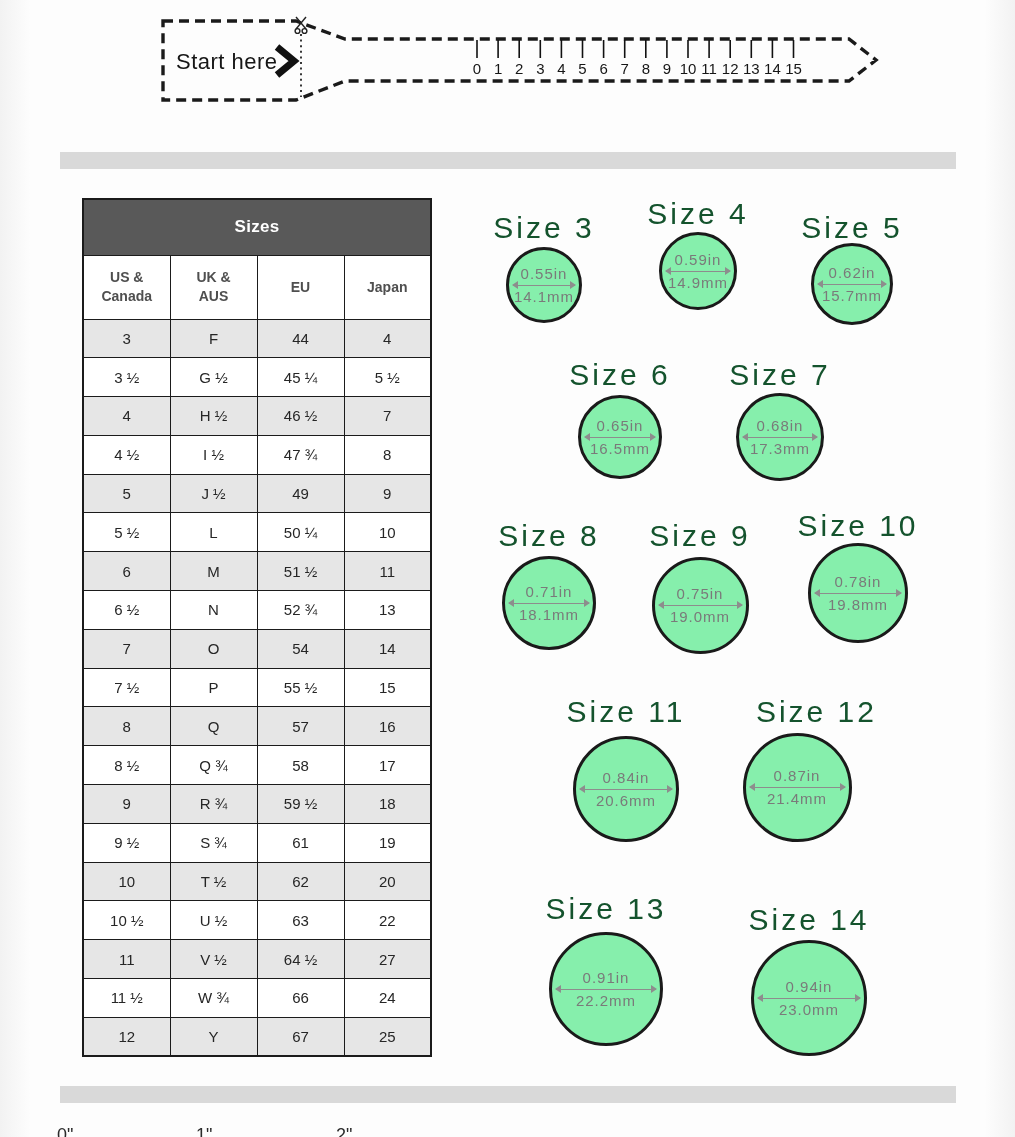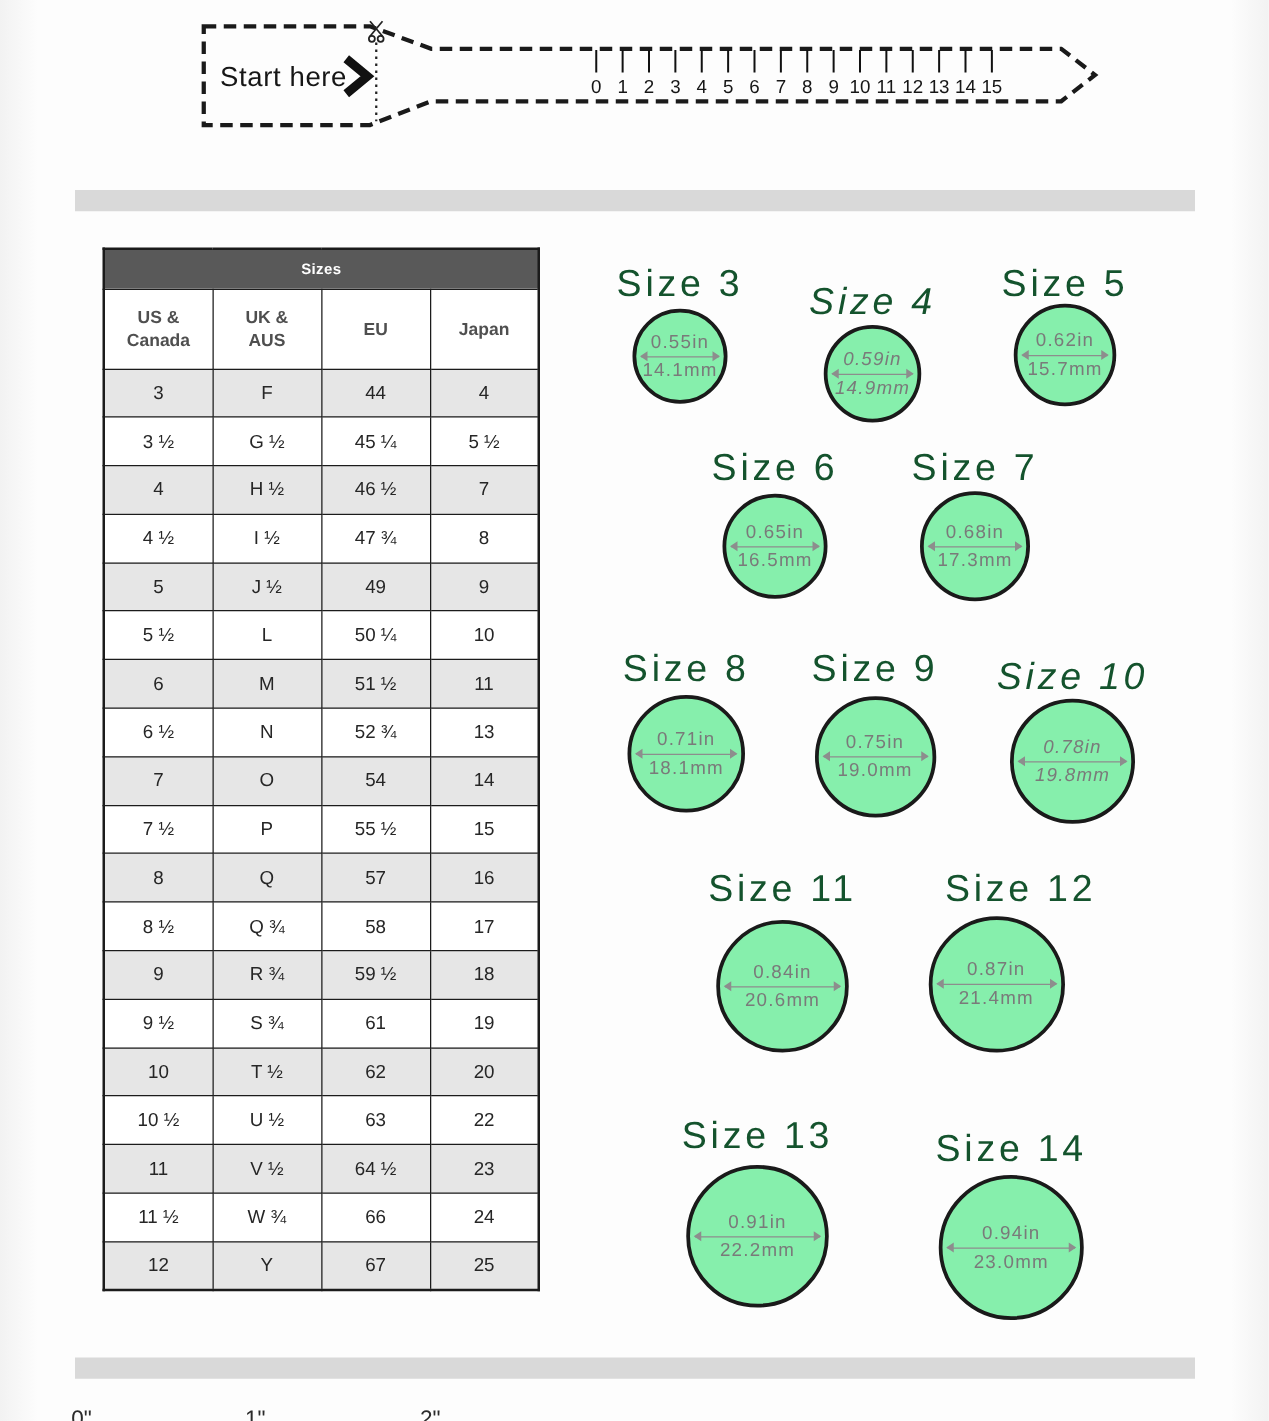--- a/index.html
+++ b/index.html
@@ -26,22 +26,22 @@
     position:absolute; left:82px; top:198px; width:350px;
     border-collapse:collapse; table-layout:fixed;
     border:2px solid #1b1b1b;
     background:#fff;
   }
   table.size-table th, table.size-table td {
     border:1px solid #1b1b1b;
     text-align:center; vertical-align:middle;
   }
   th.table-title {
-    height:32px; background:#595959; color:#fff;
-    font-size:12px; font-weight:bold; letter-spacing:0.3px;
+    height:56px; background:#595959; color:#fff;
+    font-size:17px; font-weight:bold; letter-spacing:0.3px;
   }
   tr.col-headers th {
     height:64px; background:#fff; color:#4f4f4f;
     font-size:14px; font-weight:bold; line-height:1.35;
     padding:0 10px;
   }
   tbody td { height:38.8px; font-size:15px; color:#262626; background:#fff; }
   tbody tr:nth-child(odd) td { background:#e6e6e6; }
 
   
@@ -241,21 +241,21 @@
       <tr>
         <td>10 ½</td>
         <td>U ½</td>
         <td>63</td>
         <td>22</td>
       </tr>
       <tr>
         <td>11</td>
         <td>V ½</td>
         <td>64 ½</td>
-        <td>23</td>
+        <td>27</td>
       </tr>
       <tr>
         <td>11 ½</td>
         <td>W ¾</td>
         <td>66</td>
         <td>24</td>
       </tr>
       <tr>
         <td>12</td>
         <td>Y</td>
@@ -267,21 +267,21 @@
 
 <div id="rings-container">
     <div class="ring" style="left: 464px; top: 210px;">
       <div class="ring-title">Size 3</div>
       <div class="ring-circle" style="width: 76px; height: 76px; margin-top: 1px;">
         <span class="ring-in">0.55in</span>
         <div class="ring-arrow"></div>
         <span class="ring-mm">14.1mm</span>
       </div>
     </div>
-    <div class="ring" style="left: 618px; top: 224px; font-style: italic;">
+    <div class="ring" style="left: 618px; top: 196px;">
       <div class="ring-title">Size 4</div>
       <div class="ring-circle" style="width: 78px; height: 78px; margin-top: 0px;">
         <span class="ring-in">0.59in</span>
         <div class="ring-arrow"></div>
         <span class="ring-mm">14.9mm</span>
       </div>
     </div>
     <div class="ring" style="left: 772px; top: 210px;">
       <div class="ring-title">Size 5</div>
       <div class="ring-circle" style="width: 82px; height: 82px; margin-top: -3px;">
@@ -315,21 +315,21 @@
       </div>
     </div>
     <div class="ring" style="left: 620px; top: 518px;">
       <div class="ring-title">Size 9</div>
       <div class="ring-circle" style="width: 97px; height: 97px; margin-top: 3px;">
         <span class="ring-in">0.75in</span>
         <div class="ring-arrow"></div>
         <span class="ring-mm">19.0mm</span>
       </div>
     </div>
-    <div class="ring" style="left: 778px; top: 524px; font-style: italic;">
+    <div class="ring" style="left: 778px; top: 508px;">
       <div class="ring-title">Size 10</div>
       <div class="ring-circle" style="width: 100px; height: 100px; margin-top: -1px;">
         <span class="ring-in">0.78in</span>
         <div class="ring-arrow"></div>
         <span class="ring-mm">19.8mm</span>
       </div>
     </div>
     <div class="ring" style="left: 546px; top: 694px;">
       <div class="ring-title">Size 11</div>
       <div class="ring-circle" style="width: 106px; height: 106px; margin-top: 6px;">

